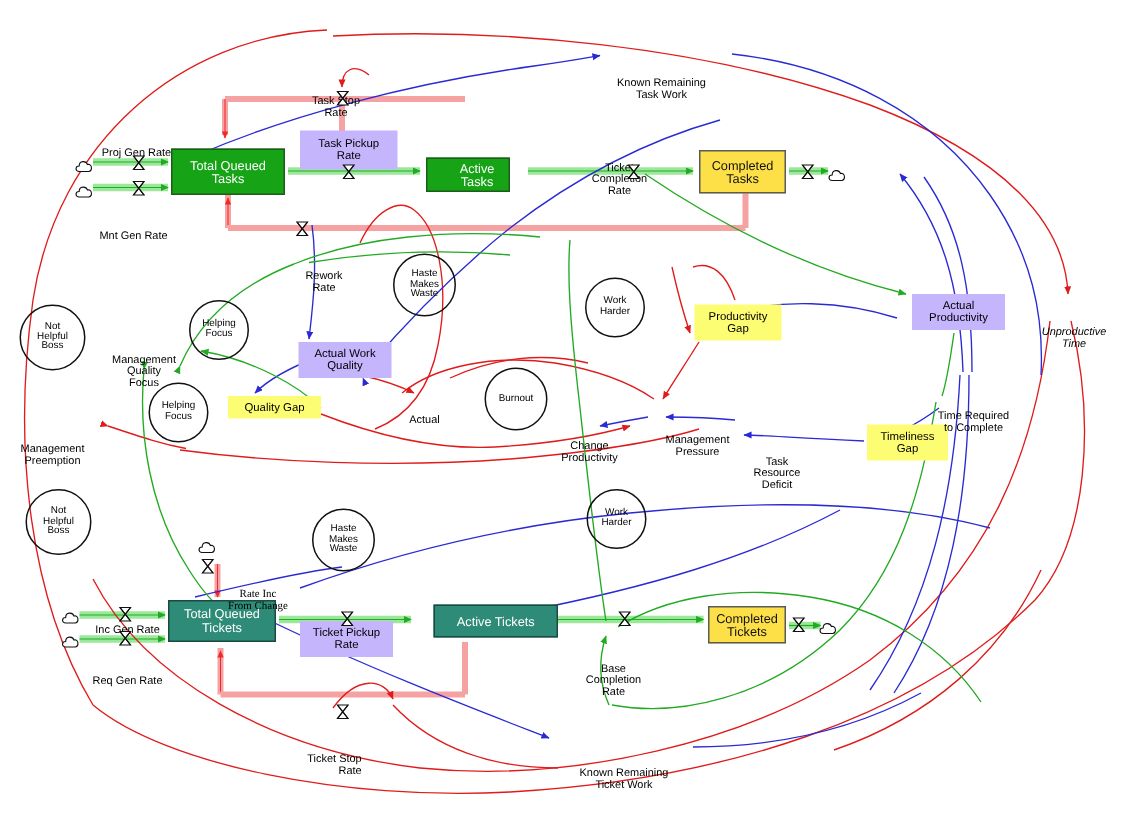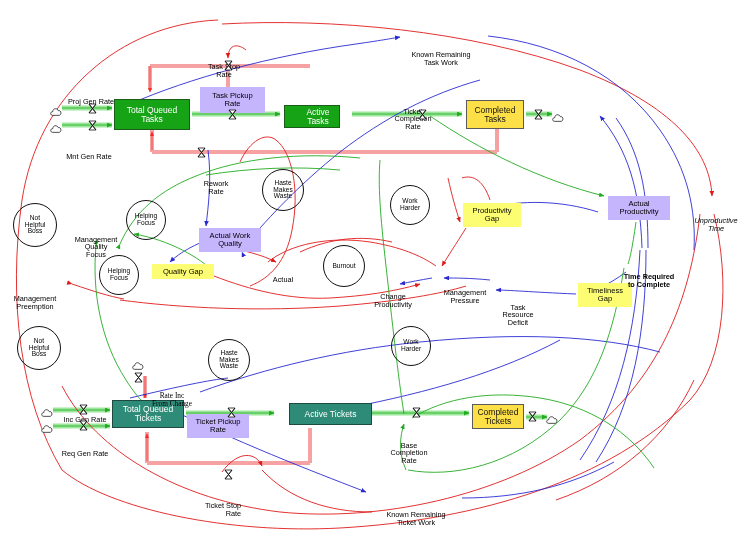--- a/index.html
+++ b/index.html
@@ -192,21 +192,21 @@
 Rate</div>
   <div class="node aux green" style="left:199px;top:228px;width:62px;height:24px;">Actual Work
 Quality</div>
   <div class="node aux yellow" style="left:152px;top:264px;width:62px;height:15px;">Quality Gap</div>
   <div class="node aux yellow" style="left:463px;top:203px;width:58px;height:24px;">Productivity
 Gap</div>
   <div class="node aux green" style="left:608px;top:196px;width:62px;height:24px;">Actual
 Productivity</div>
   <div class="node aux yellow" style="left:578px;top:283px;width:54px;height:24px;">Timeliness
 Gap</div>
-  <div class="node aux green" style="left:187px;top:414px;width:62px;height:24px;">Ticket Pickup
+  <div class="node aux green" style="left:200px;top:414px;width:62px;height:24px;">Ticket Pickup
 Rate</div>
 
   <div class="node txt" style="left:60px;top:78px;width:62px;height:10px;">Proj Gen Rate</div>
   <div class="node txt" style="left:58px;top:133px;width:62px;height:10px;">Mnt Gen Rate</div>
   <div class="node txt" style="left:198px;top:42px;width:52px;height:20px;">Task Stop
 Rate</div>
   <div class="node txt" style="left:195px;top:159px;width:42px;height:20px;">Rework
 Rate</div>
   <div class="node txt" style="left:385px;top:85px;width:56px;height:30px;">Ticket
 Completion
@@ -219,21 +219,21 @@
   <div class="node txt" style="left:4px;top:274px;width:62px;height:20px;">Management
 Preemption</div>
   <div class="node txt" style="left:262px;top:256px;width:42px;height:10px;">Actual</div>
   <div class="node txt" style="left:364px;top:272px;width:58px;height:20px;">Change
 Productivity</div>
   <div class="node txt" style="left:434px;top:268px;width:62px;height:20px;">Management
 Pressure</div>
   <div class="node txt" style="left:494px;top:281px;width:48px;height:30px;text-align:center;">Task
 Resource
 Deficit</div>
-  <div class="node txt" style="left:613px;top:252px;width:72px;height:20px;font-weight:bold;">Time Required
+  <div class="node txt" style="left:613px;top:252px;width:72px;height:20px;">Time Required
 to Complete</div>
   <div class="node txt" style="left:686px;top:196px;width:60px;height:20px;font-style:italic;">Unproductive
 Time</div>
   <div class="node txt" style="left:56px;top:396px;width:58px;height:10px;">Inc Gen Rate</div>
   <div class="node txt" style="left:56px;top:430px;width:58px;height:10px;">Req Gen Rate</div>
   <div class="node txt" style="left:142px;top:371px;width:60px;height:20px;font-family:Liberation Serif, serif;">Rate Inc
 From Change</div>
   <div class="node txt" style="left:383px;top:419px;width:52px;height:30px;">Base
 Completion
 Rate</div>

